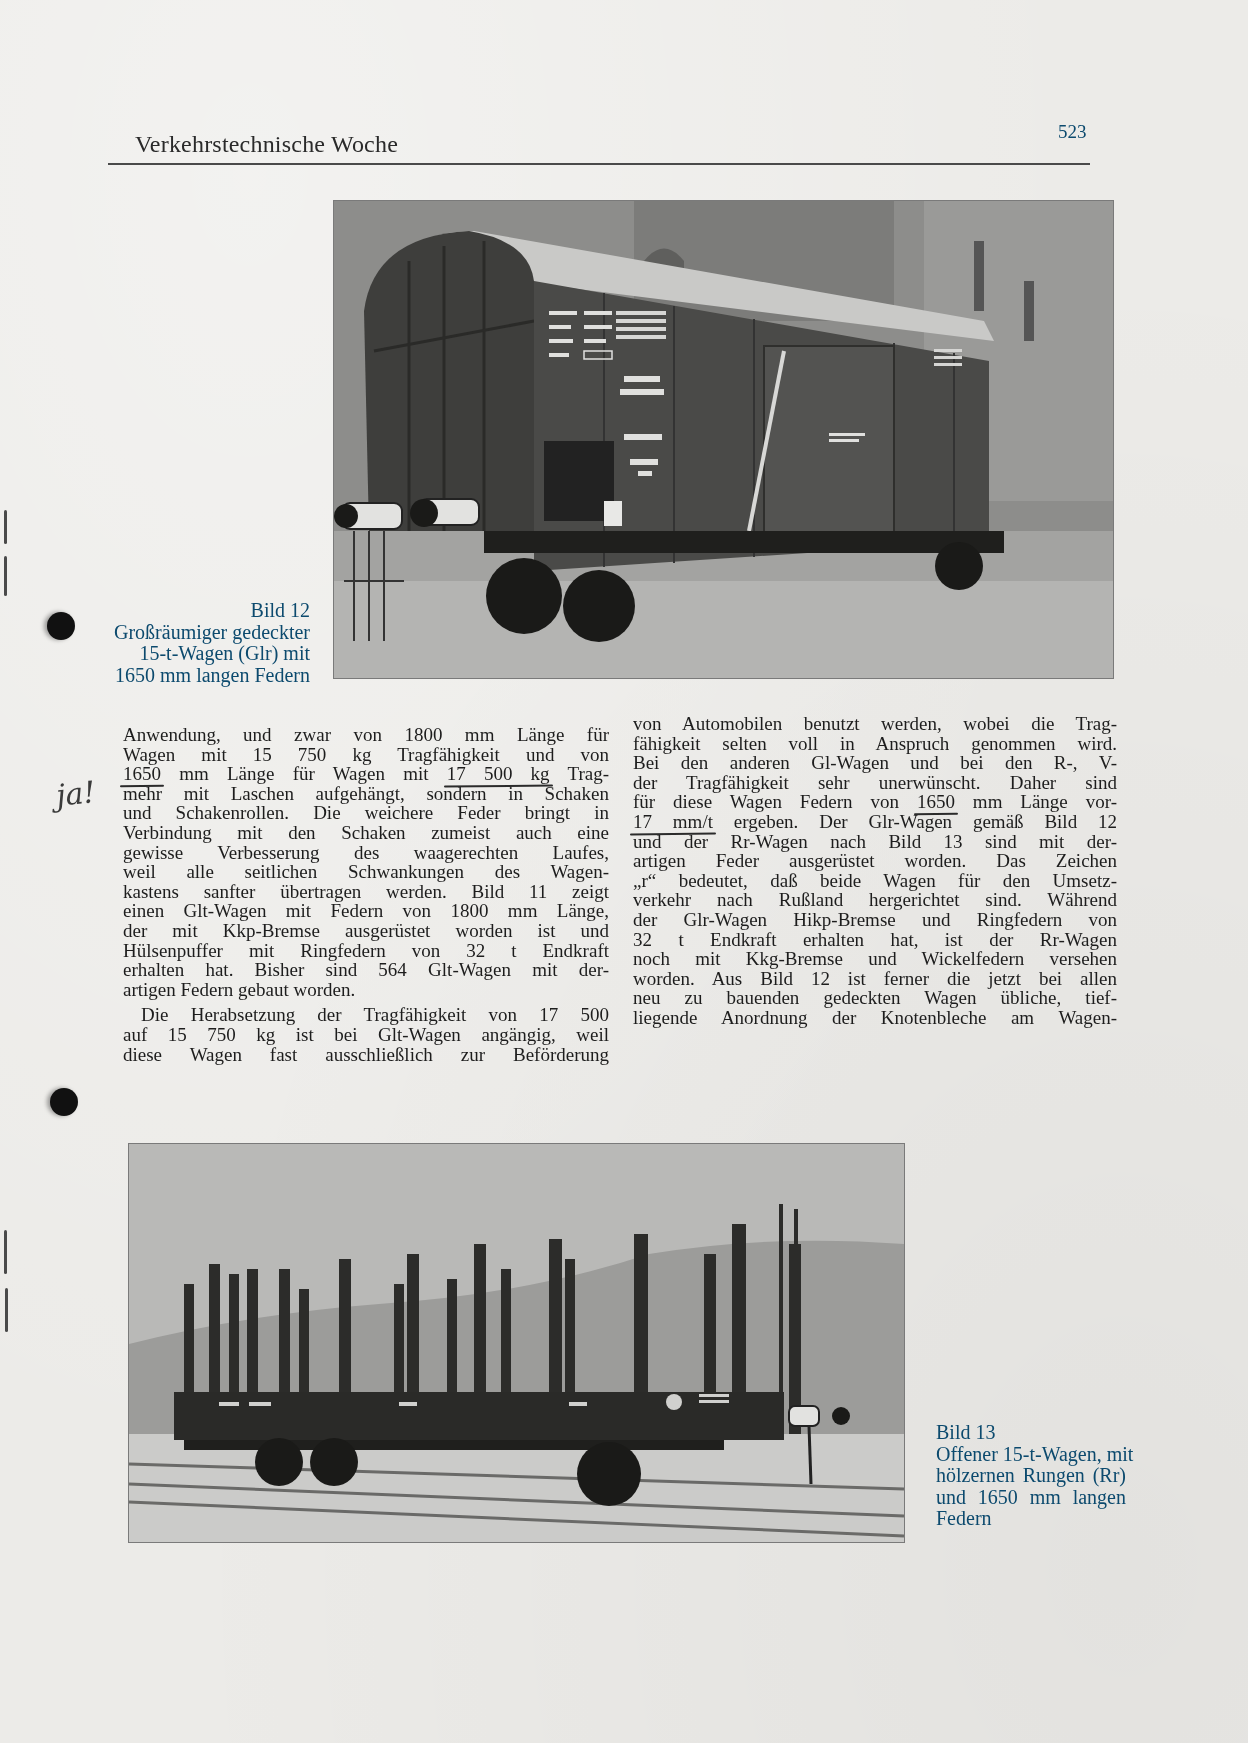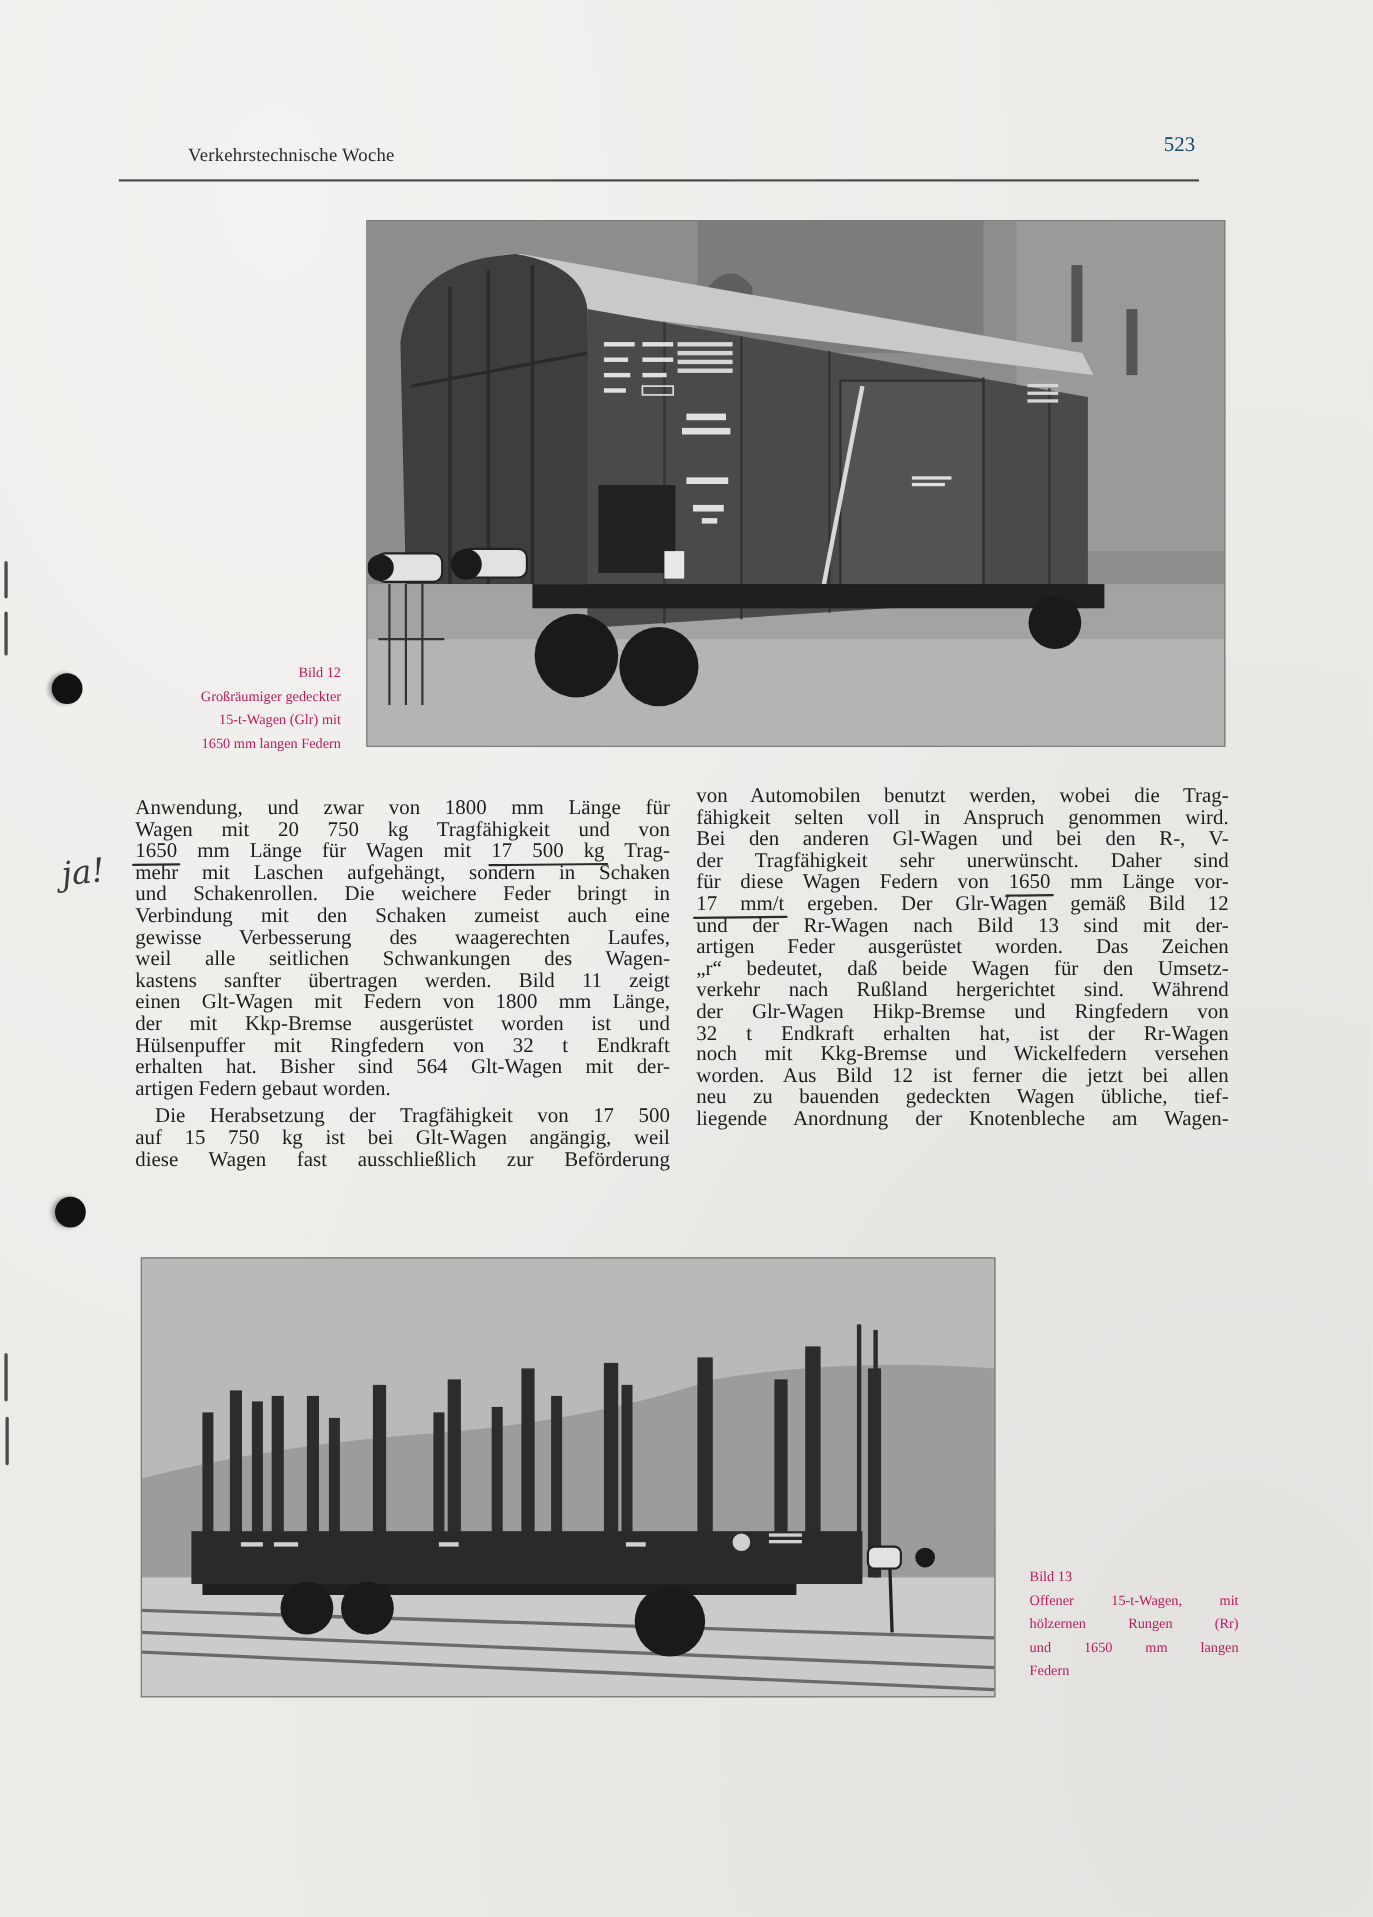--- a/index.html
+++ b/index.html
@@ -10,38 +10,38 @@
     color:#1e1e1e;
   }
   .page-bg {
     position:absolute; inset:0;
     background:
       radial-gradient(ellipse at 20% 10%, rgba(255,255,255,0.35), rgba(0,0,0,0) 60%),
       radial-gradient(ellipse at 90% 90%, rgba(0,0,0,0.04), rgba(0,0,0,0) 60%);
   }
   .running-head {
     position:absolute; left:135px; top:131px;
-    font-size:17px; letter-spacing:0.2px; color:#2a2a2a;margin-left:36px;
+    font-size:24px; letter-spacing:0.2px; color:#2a2a2a;
   }
   .page-number {
     position:absolute; left:1058px; top:121px;
     font-size:19px; color:#0c4a6e;
   }
   .head-rule {
     position:absolute; left:108px; top:163px; width:982px; height:1.5px;
     background:#4a4a4a;
   }
   .photo {
     position:absolute; overflow:hidden;
     background:#9a9a98;
     border:1px solid #7a7a7a;
   }
   .photo svg { display:block; width:100%; height:100%; }
   .caption {
-    position:absolute; font-size:13px; line-height:21.5px; color:#be185d;
+    position:absolute; font-size:20px; line-height:21.5px; color:#0c4a6e;
   }
   .caption div { white-space:nowrap; }
   .cap12 { left:112px; top:600px; width:198px; text-align:right; }
   .cap13 { left:936px; top:1422px; width:190px; text-align:justify; }
   .cap13 .just { text-align:justify; text-align-last:justify; }
   .col {
     position:absolute; font-size:19px; line-height:19.6px; color:#1d1d1d;
   }
   .col .ln { white-space:nowrap; text-align:justify; text-align-last:justify; height:19.6px; }
   .col .ln.last { text-align-last:left; }
@@ -173,21 +173,21 @@
   <div>Bild 12</div>
   <div>Großräumiger gedeckter</div>
   <div>15-t-Wagen (Glr) mit</div>
   <div>1650 mm langen Federn</div>
 </div>
 
 <div class="handnote">ja!</div>
 
 <div class="col col-left">
   <div class="ln">Anwendung, und zwar von 1800 mm Länge für</div>
-  <div class="ln">Wagen mit 20 750 kg Tragfähigkeit und von</div>
+  <div class="ln">Wagen mit 15 750 kg Tragfähigkeit und von</div>
   <div class="ln"><span class="ul">1650</span> mm Länge für Wagen mit <span class="ul">17 500 kg</span> Trag-</div>
   <div class="ln">mehr mit Laschen aufgehängt, sondern in Schaken</div>
   <div class="ln">und Schakenrollen. Die weichere Feder bringt in</div>
   <div class="ln">Verbindung mit den Schaken zumeist auch eine</div>
   <div class="ln">gewisse Verbesserung des waagerechten Laufes,</div>
   <div class="ln">weil alle seitlichen Schwankungen des Wagen-</div>
   <div class="ln">kastens sanfter übertragen werden. Bild 11 zeigt</div>
   <div class="ln">einen Glt-Wagen mit Federn von 1800 mm Länge,</div>
   <div class="ln">der mit Kkp-Bremse ausgerüstet worden ist und</div>
   <div class="ln">Hülsenpuffer mit Ringfedern von 32 t Endkraft</div>

